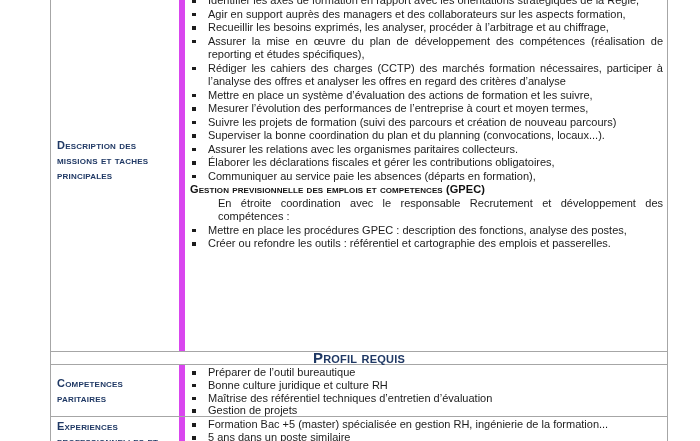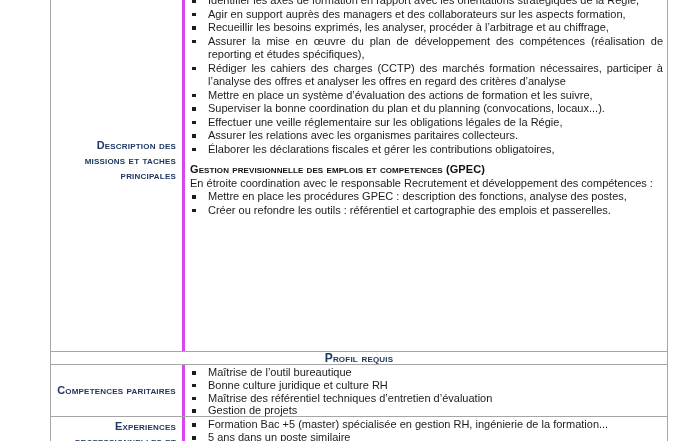--- a/index.html
+++ b/index.html
@@ -15,25 +15,25 @@
     left: 50px;
     top: 0;
     width: 618px;
     border-left: 1px solid #a6a6a6;
     border-right: 1px solid #a6a6a6;
   }
   .row { display: flex; }
   .cell-left {
     width: 134px;
     flex-shrink: 0;
-    border-right: 3px solid #d946ef;
+    border-right: 6px solid #d946ef;
     display: flex;
     align-items: center;
     justify-content: center;
-    text-align: right;
+    text-align: left;
     padding: 2px 6px;
   }
   .row-label {
     font-variant: small-caps;
     font-weight: bold;
     color: #1f3864;
     font-size: 11px;
     line-height: 15px;
     letter-spacing: 0.2px;
   }
@@ -58,37 +58,37 @@
     top: 5px;
     width: 3.5px;
     height: 3.5px;
     background: #1c1c1c;
   }
   .justify li, p.justify { text-align: justify; }
   .subheading {
     font-variant: small-caps;
     font-weight: bold;
     color: #111111;
-    margin-top: 7px;
+    margin-top: 0;
     line-height: 13.5px;
     letter-spacing: 0.1px;
   }
-  p.para { line-height: 13.5px; }
+  p.para { line-height: 13.5px; margin-left: 28px; }
   .section-row {
     height: 14px;
     border-top: 1px solid #a6a6a6;
     border-bottom: 1px solid #a6a6a6;
     display: block;
   }
   .section-title {
     text-align: center;
     font-variant: small-caps;
     font-weight: bold;
     color: #1f3864;
-    font-size: 12px;
+    font-size: 15px;
     line-height: 12px;
     letter-spacing: 0.2px;
   }
   .row-competences { height: 52px; border-bottom: 1px solid #a6a6a6; }
   .row-competences .cell-right { padding-top: 1px; }
   .row-competences ul.bullets li { line-height: 12.75px; }
   .row-competences .row-label, .row-experiences .row-label { line-height: 14.5px; }
   .row-experiences { height: 52px; }
   .row-experiences .cell-left { align-items: flex-start; padding-top: 2px; }
   .row-experiences .cell-right { padding-top: 1px; }
@@ -105,24 +105,26 @@
     </div>
     <div class="cell-right">
       <div class="content">
         <ul class="bullets justify">
             <li>Identifier les axes de formation en rapport avec les orientations stratégiques de la Régie,</li>
             <li>Agir en support auprès des managers et des collaborateurs sur les aspects formation,</li>
             <li>Recueillir les besoins exprimés, les analyser, procéder à l’arbitrage et au chiffrage,</li>
             <li>Assurer la mise en œuvre du plan de développement des compétences (réalisation de reporting et études spécifiques),</li>
             <li>Rédiger les cahiers des charges (CCTP) des marchés formation nécessaires, participer à l’analyse des offres et analyser les offres en regard des critères d’analyse</li>
             <li>Mettre en place un système d’évaluation des actions de formation et les suivre,</li>
+            <li>Mesurer l’évolution des performances de l’entreprise à court et moyen termes,</li>
+            <li>Suivre les projets de formation (suivi des parcours et création de nouveau parcours)</li>
             <li>Superviser la bonne coordination du plan et du planning (convocations, locaux...).</li>
-            <li>Effectuer une veille réglementaire sur les obligations légales de la Régie,</li>
             <li>Assurer les relations avec les organismes paritaires collecteurs.</li>
             <li>Élaborer les déclarations fiscales et gérer les contributions obligatoires,</li>
+            <li>Communiquer au service paie les absences (départs en formation),</li>
           </ul>
         <div class="subheading">Gestion previsionnelle des emplois et competences (GPEC)</div>
         <p class="para justify">En étroite coordination avec le responsable Recrutement et développement des compétences :</p>
         <ul class="bullets justify">
             <li>Mettre en place les procédures GPEC : description des fonctions, analyse des postes,</li>
             <li>Créer ou refondre les outils : référentiel et cartographie des emplois et passerelles.</li>
           </ul>
       </div>
     </div>
   </div>
@@ -130,21 +132,21 @@
   <div class="row section-row">
     <div class="section-title">Profil requis</div>
   </div>
 
   <div class="row row-competences">
     <div class="cell-left">
       <div class="row-label">Competences paritaires</div>
     </div>
     <div class="cell-right">
       <ul class="bullets">
-          <li>Maîtrise de l’outil bureautique</li>
+          <li>Préparer de l’outil bureautique</li>
           <li>Bonne culture juridique et culture RH</li>
           <li>Maîtrise des référentiel techniques d’entretien d’évaluation</li>
           <li>Gestion de projets</li>
         </ul>
     </div>
   </div>
 
   <div class="row row-experiences">
     <div class="cell-left">
       <div class="row-label">Experiences professionnelles et</div>

